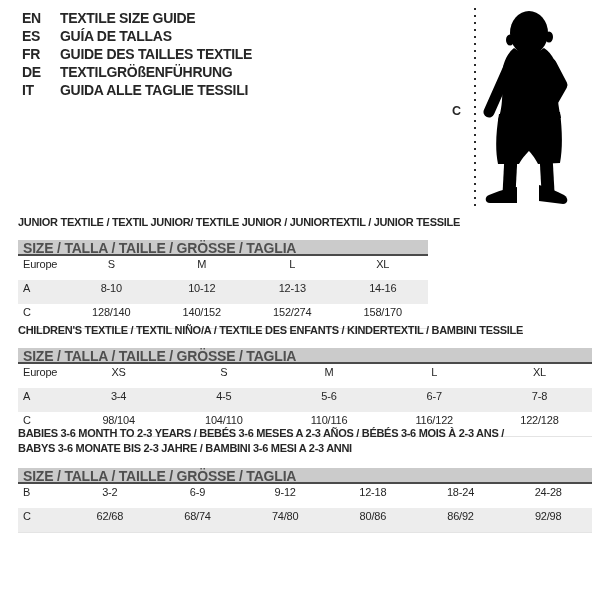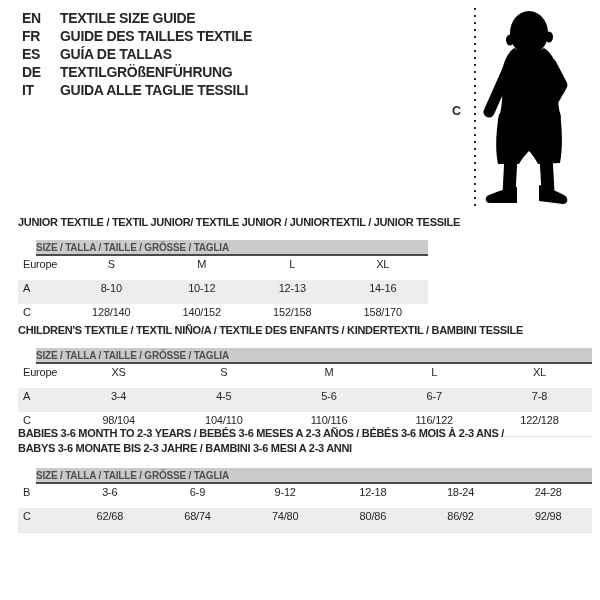--- a/index.html
+++ b/index.html
@@ -28,21 +28,21 @@
   .sec1 { top:215px; width:410px; }
   .sec2 { top:323px; width:574px; }
   .sec3 { top:426px; width:574px; }
   .sec1 .sec-title, .sec2 .sec-title { margin-bottom:10px; }
   .sec3 .titles { margin-bottom:12px; }
 
   
   .size-table { width:100%; border-bottom:1px solid #e4e4e4; }
   .banner {
     height:16px; line-height:16px; background:#cbcbcb; border-bottom:2px solid #4a4a4a;
-    color:#4f4f4f; font-size:10px; font-weight:bold; letter-spacing:-0.2px; margin-left:18px;
+    color:#4f4f4f; font-size:14px; font-weight:bold; letter-spacing:-0.2px; padding-left:5px;
   }
   .trow { display:flex; height:24px; line-height:16px; font-size:11px; letter-spacing:-0.2px; }
   .trow.shaded { background:#ededed; }
   .cell { flex:1; text-align:center; }
   .cell.rlabel { flex:0 0 48px; text-align:left; padding-left:5px; }
 
   
   .footnotes { position:absolute; left:18px; top:535px; }
   .footnote { font-size:10.5px; font-weight:bold; letter-spacing:-0.3px; line-height:17.5px; white-space:nowrap; }
 </style>
@@ -50,26 +50,26 @@
 <body>
 
 <div class="page">
 
   <div class="lang-list">
     <div class="lang-row">
       <span class="lang-code">EN</span>
       <span class="lang-label">TEXTILE SIZE GUIDE</span>
     </div>
     <div class="lang-row">
+      <span class="lang-code">ES</span>
+      <span class="lang-label">GUÍA DE TALLAS</span>
+    </div>
+    <div class="lang-row">
       <span class="lang-code">FR</span>
       <span class="lang-label">GUIDE DES TAILLES TEXTILE</span>
-    </div>
-    <div class="lang-row">
-      <span class="lang-code">ES</span>
-      <span class="lang-label">GUÍA DE TALLAS</span>
     </div>
     <div class="lang-row">
       <span class="lang-code">DE</span>
       <span class="lang-label">TEXTILGRÖßENFÜHRUNG</span>
     </div>
     <div class="lang-row">
       <span class="lang-code">IT</span>
       <span class="lang-label">GUIDA ALLE TAGLIE TESSILI</span>
     </div>
   </div>
@@ -109,21 +109,21 @@
         <div class="cell rlabel">A</div>
         <div class="cell">8-10</div>
         <div class="cell">10-12</div>
         <div class="cell">12-13</div>
         <div class="cell">14-16</div>
       </div>
       <div class="trow">
         <div class="cell rlabel">C</div>
         <div class="cell">128/140</div>
         <div class="cell">140/152</div>
-        <div class="cell">152/158</div>
+        <div class="cell">152/274</div>
         <div class="cell">158/170</div>
       </div>
     </div>
   </div>
 
   <div class="section sec2">
     <div class="sec-title">CHILDREN'S TEXTILE / TEXTIL NIÑO/A / TEXTILE DES ENFANTS / KINDERTEXTIL / BAMBINI TESSILE</div>
     <div class="size-table">
       <div class="banner">SIZE / TALLA / TAILLE / GRÖSSE / TAGLIA</div>
       <div class="trow">
@@ -155,21 +155,21 @@
 
   <div class="section sec3">
     <div class="titles">
       <div class="sec-title">BABIES 3-6 MONTH TO 2-3 YEARS / BEBÉS 3-6 MESES A 2-3 AÑOS / BÉBÉS 3-6 MOIS À 2-3 ANS /</div>
       <div class="sec-title">BABYS 3-6 MONATE BIS 2-3 JAHRE / BAMBINI 3-6 MESI A 2-3 ANNI</div>
     </div>
     <div class="size-table">
       <div class="banner">SIZE / TALLA / TAILLE / GRÖSSE / TAGLIA</div>
       <div class="trow">
         <div class="cell rlabel">B</div>
-        <div class="cell">3-6</div>
+        <div class="cell">3-2</div>
         <div class="cell">6-9</div>
         <div class="cell">9-12</div>
         <div class="cell">12-18</div>
         <div class="cell">18-24</div>
         <div class="cell">24-28</div>
       </div>
       <div class="trow shaded">
         <div class="cell rlabel">C</div>
         <div class="cell">62/68</div>
         <div class="cell">68/74</div>

